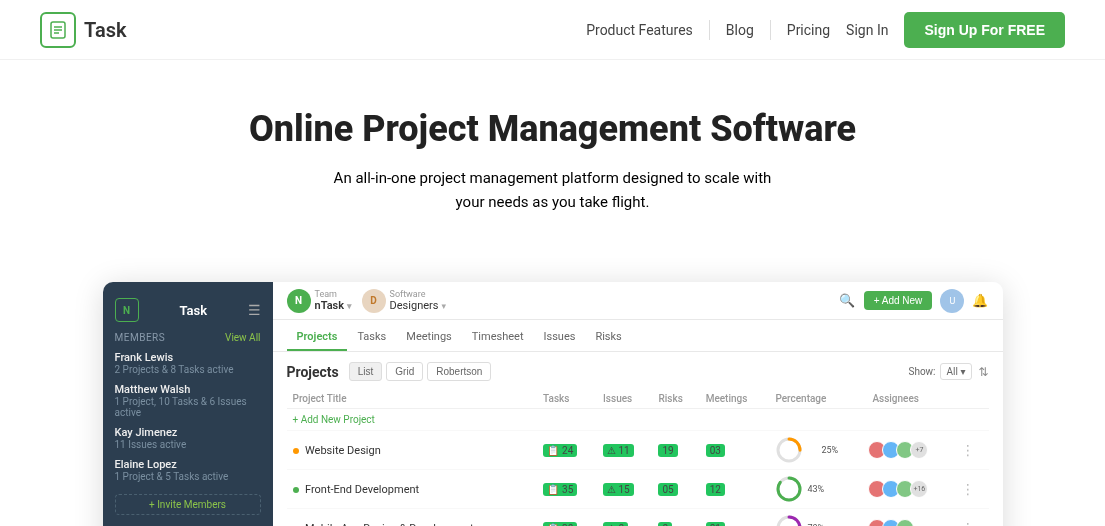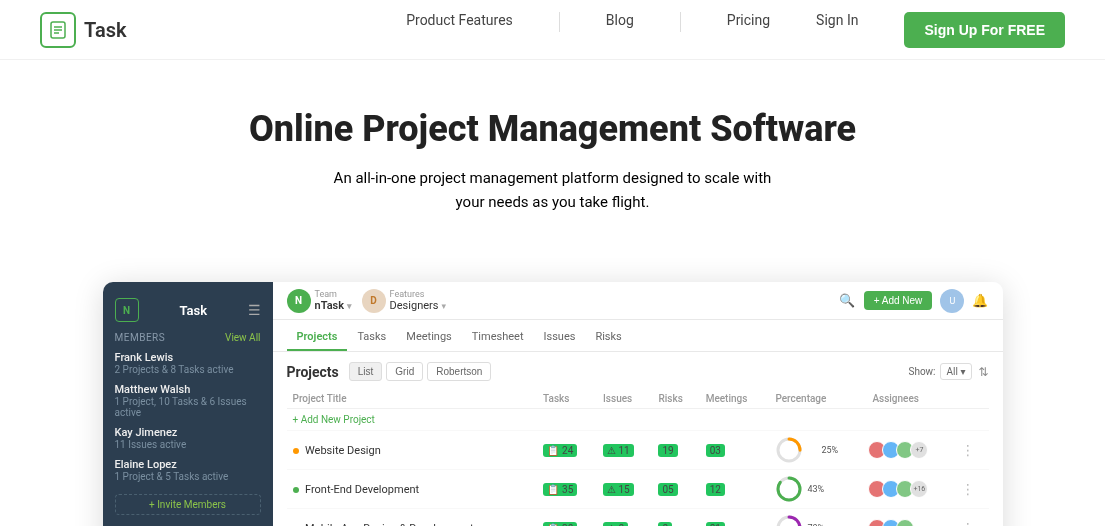--- a/index.html
+++ b/index.html
@@ -3,21 +3,21 @@
   <meta charset="utf-8">
   <style>
     * { box-sizing: border-box; margin: 0; padding: 0; }
     body { font-family: -apple-system, BlinkMacSystemFont, 'Segoe UI', Roboto, sans-serif; background: #fff; overflow: hidden; }
 
     
     .nav { display: flex; align-items: center; justify-content: space-between; padding: 0 40px; height: 60px; border-bottom: 1px solid #f0f0f0; }
     .nav-logo { display: flex; align-items: center; gap: 8px; }
     .nav-logo-icon { width: 36px; height: 36px; border: 2px solid #4caf50; border-radius: 6px; display: flex; align-items: center; justify-content: center; }
     .nav-logo-text { font-size: 20px; font-weight: 600; color: #333; }
-    .nav-links { display: flex; gap: 46px; }
+    .nav-links { display: flex; align-items: center; gap: 16px; }
     .nav-link { font-size: 14px; color: #444; text-decoration: none; cursor: pointer; }
     .nav-divider { width: 1px; height: 20px; background: #ddd; }
     .nav-signin { font-size: 14px; color: #444; cursor: pointer; }
     .nav-cta { background: #4caf50; color: #fff; border: none; padding: 10px 20px; border-radius: 5px; font-size: 14px; font-weight: 600; cursor: pointer; }
 
     
     .hero { text-align: center; padding: 48px 20px 32px; }
     .hero-title { font-size: 36px; font-weight: 800; color: #222; margin-bottom: 16px; }
     .hero-subtitle { font-size: 15px; color: #000000; line-height: 1.6; max-width: 440px; margin: 0 auto 36px; }
 
@@ -161,21 +161,21 @@
           <div class="team-selector">
             <div class="team-badge">N</div>
             <div>
               <div style="font-size:9px;color:#999;">Team</div>
               <div style="font-size:11px;font-weight:600;color:#333;display:flex;align-items:center;gap:3px;">nTask <span class="chevron-icon">▾</span></div>
             </div>
           </div>
           <div class="team-selector">
             <div class="workspace-badge">D</div>
             <div>
-              <div style="font-size:9px;color:#999;">Features</div>
+              <div style="font-size:9px;color:#999;">Software</div>
               <div style="font-size:11px;font-weight:400;color:#333;display:flex;align-items:center;gap:3px;">Designers <span class="chevron-icon">▾</span></div>
             </div>
           </div>
         </div>
         <div class="topbar-right">
           <span class="search-icon-sm">🔍</span>
           <button class="add-new-btn">+ Add New</button>
           <div class="avatar-circle">U</div>
           <span class="bell-icon">🔔</span>
         </div>

